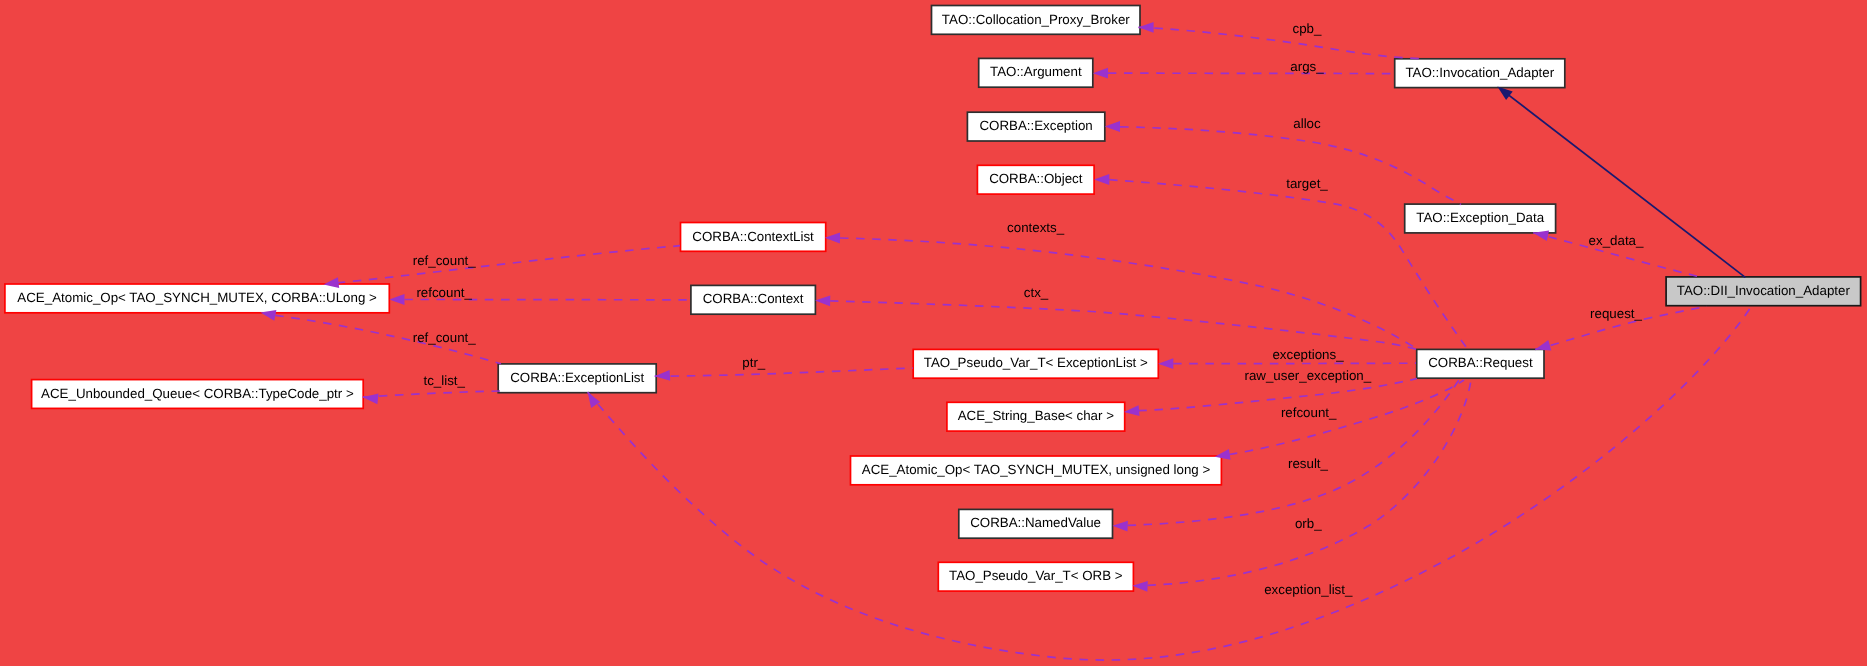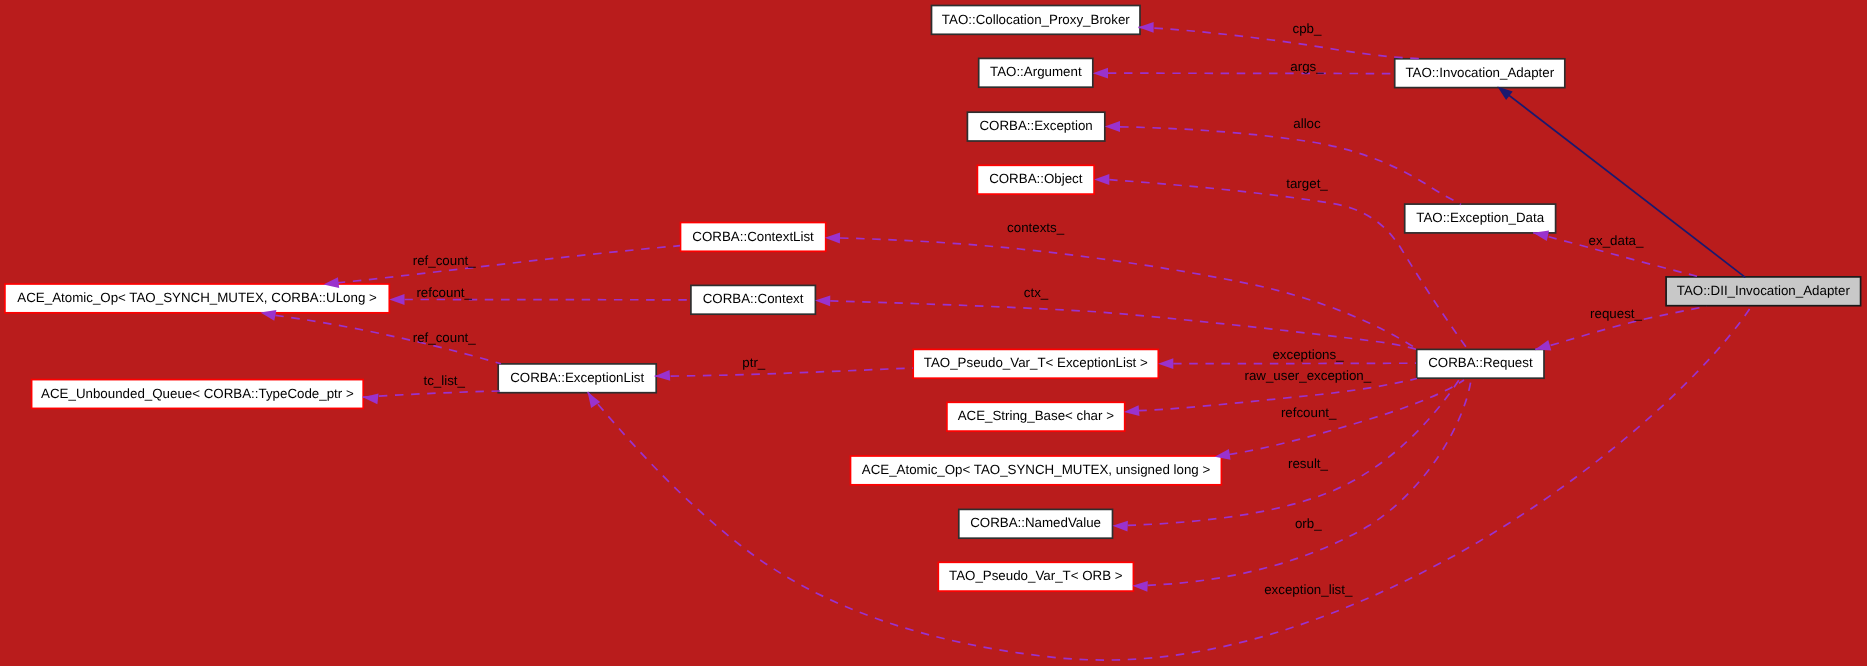--- a/index.html
+++ b/index.html
@@ -1,16 +1,16 @@
 <!DOCTYPE html>
 <html><head>
 <meta charset="utf-8">
 <style>
   html,body{margin:0;padding:0;background:#ffffff;}
-  #canvas{position:relative;width:1867px;height:666px;overflow:hidden;background:#b91c1c;}
+  #canvas{position:relative;width:1867px;height:666px;overflow:hidden;background:#ef4444;}
   svg#graph{position:absolute;left:0;top:0;display:block;text-rendering:geometricPrecision;}
   text{-webkit-font-smoothing:antialiased;}
   .node-label{font-family:"Liberation Sans",sans-serif;font-size:13.333px;fill:#000000;text-anchor:middle;}
   .edge-label{font-family:"Liberation Sans",sans-serif;font-size:13.333px;fill:#000000;text-anchor:middle;}
   .node-box{stroke-width:1.7;}
   .edge-path{fill:none;stroke-width:1.7;stroke-dasharray:8.5 7.6;}
   .inherit-path{fill:none;stroke-width:1.7;}
 </style>
 </head>
 <body>

